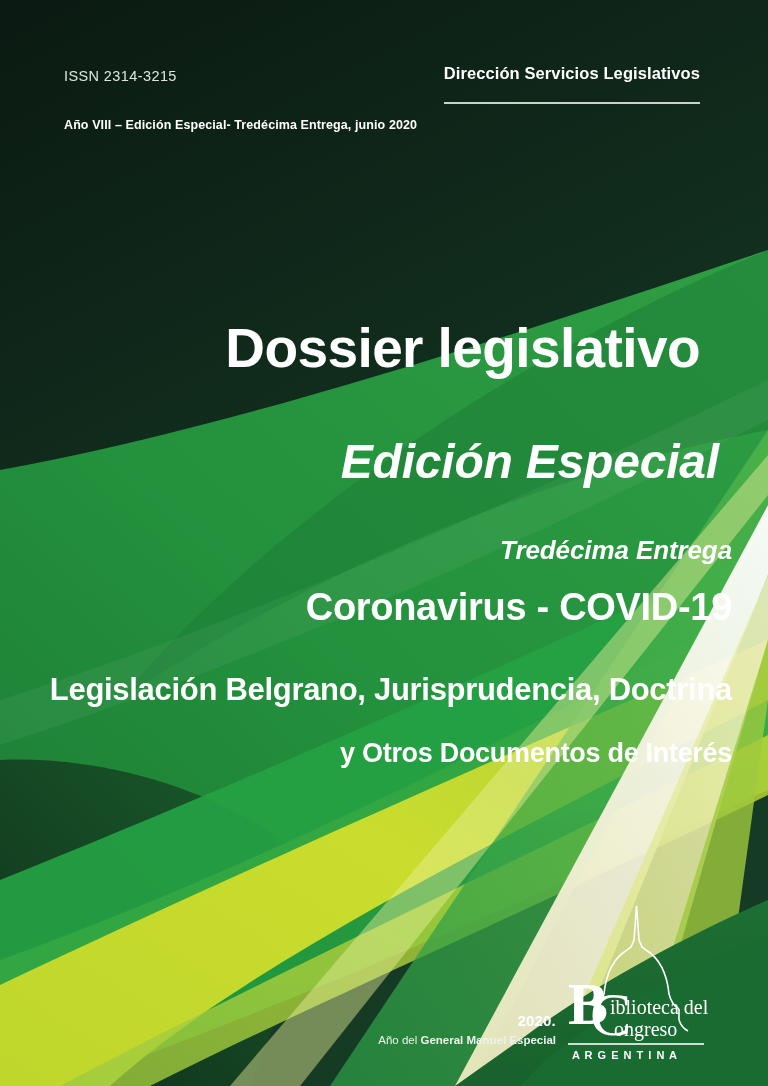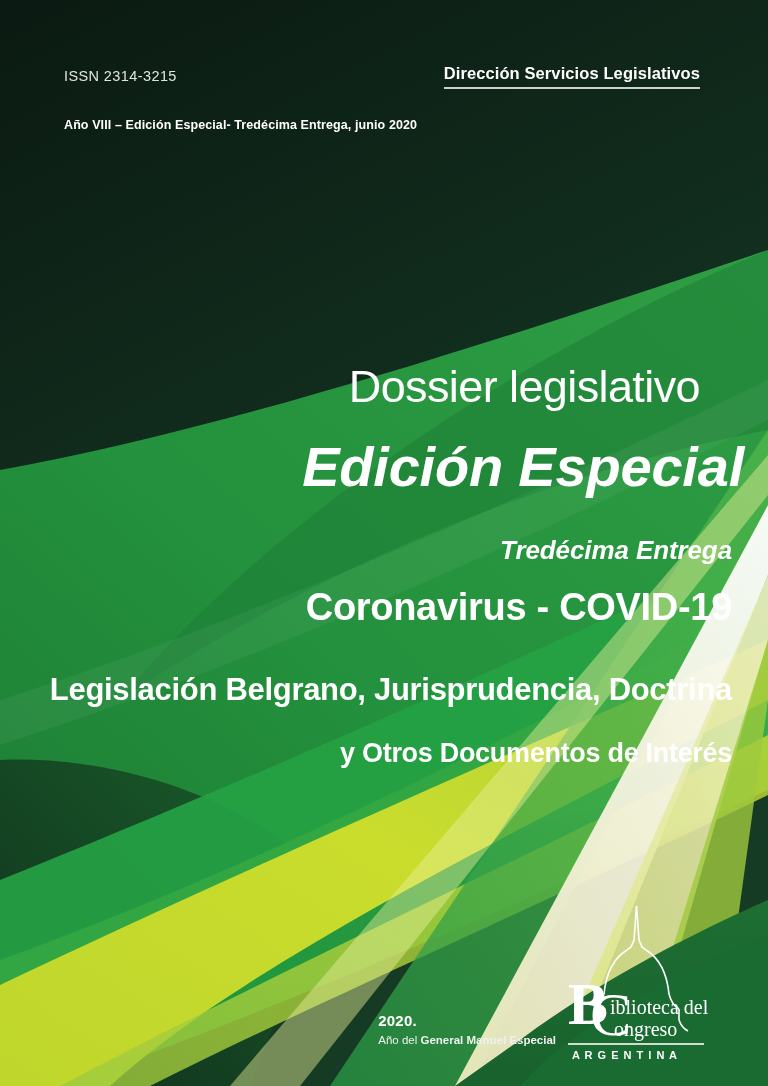--- a/index.html
+++ b/index.html
@@ -59,21 +59,21 @@
     top: 64px;
     text-align: right;
     white-space: nowrap;
   }
   .dept-label {
     display: block;
     color: #ffffff;
     font-size: 16.5px;
     font-weight: bold;
     letter-spacing: 0.1px;
-    padding-bottom: 4px;
+    padding-bottom: 19px;
   }
   .dept-rule {
     display: block;
     height: 1.5px;
     background: #c9d3c9;
     width: 100%;
   }
 
   
   .titles {
@@ -84,29 +84,28 @@
     z-index: 6;
   }
   .t-line {
     position: absolute;
     color: #ffffff;
     white-space: nowrap;
   }
   .t-dossier {
     right: 68px;
     top: 316px;
-    font-size: 45px;
-    font-weight: normal;
+    font-size: 55px;
+    font-weight: bold;
     letter-spacing: -0.6px;
-    margin-top: 45px;
   }
   .t-edicion {
-    right: 24px;
+    right: 49px;
     top: 434px;
-    font-size: 56px;
+    font-size: 48px;
     font-weight: bold;
     font-style: italic;
     letter-spacing: -0.2px;
   }
   .t-entrega {
     right: 36px;
     top: 524px;
     font-size: 26px;
     font-weight: bold;
     font-style: italic;
@@ -134,20 +133,21 @@
     font-weight: bold;
     letter-spacing: -0.3px;
     margin-left: 40px;
   }
 
   
   .yearblock {
     position: absolute;
     right: 212px;
     bottom: 40px;
+    text-align: right;
     z-index: 7;
     color: #ffffff;
   }
   .year-main {
     display: block;
     font-size: 15px;
     font-weight: bold;
     letter-spacing: 0.2px;
     padding-bottom: 5px;
   }

